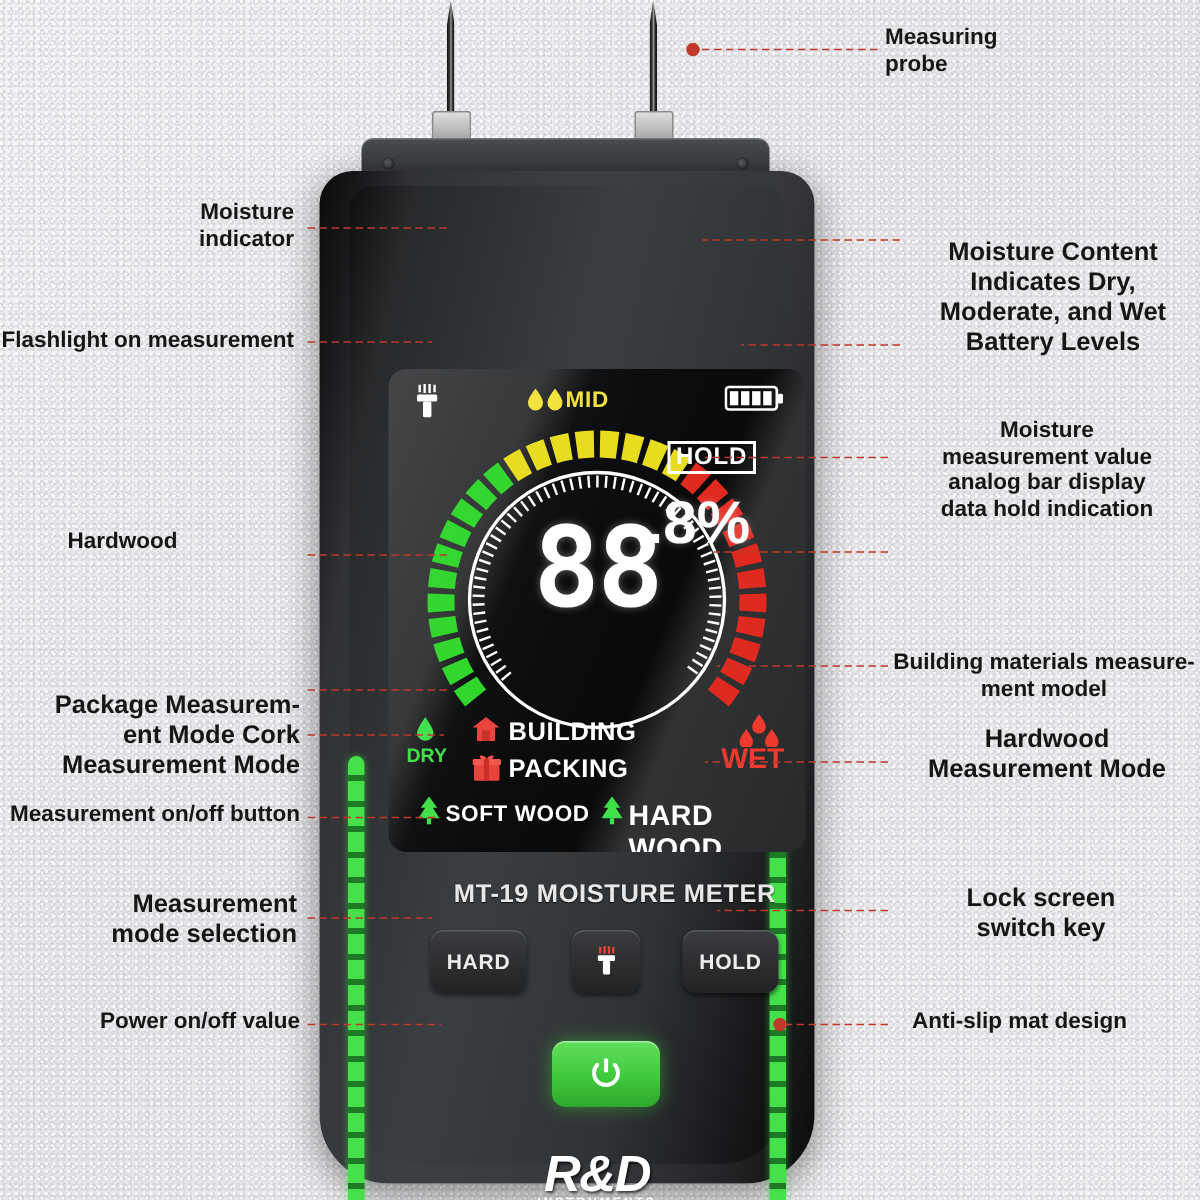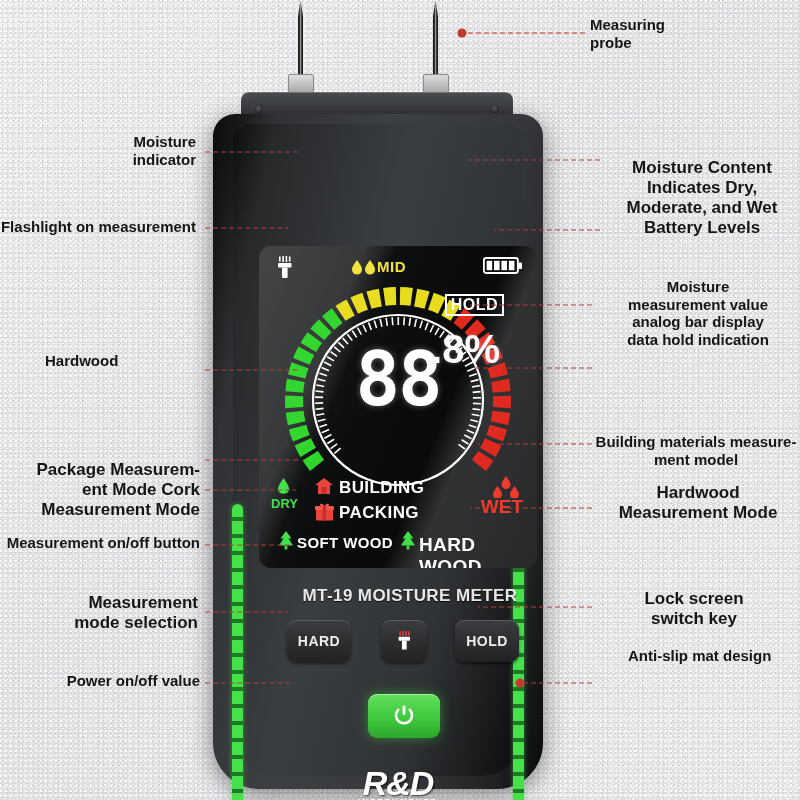--- a/index.html
+++ b/index.html
@@ -442,13 +442,13 @@
 ent Mode Cork
 Measurement Mode</div>
 <div class="lbl med calign" style="left: 600px; top: 483px; width: 196px; white-space: pre-line;">Hardwood
 Measurement Mode</div>
 <div class="lbl sm ralign" style="left: 0px; top: 534px; width: 200px; white-space: pre-line;">Measurement on/off button</div>
 <div class="lbl med ralign" style="left: 0px; top: 593px; width: 198px; white-space: pre-line;">Measurement
 mode selection</div>
 <div class="lbl med calign" style="left: 600px; top: 589px; width: 188px; white-space: pre-line;">Lock screen
 switch key</div>
 <div class="lbl sm ralign" style="left: 0px; top: 672px; width: 200px; white-space: pre-line;">Power on/off value</div>
-<div class="lbl sm" style="left: 608px; top: 647px; white-space: pre-line; padding-left: 20px;">Anti-slip mat design</div>
+<div class="lbl sm" style="left: 608px; top: 672px; white-space: pre-line;">Anti-slip mat design</div>
 
 </body></html>

